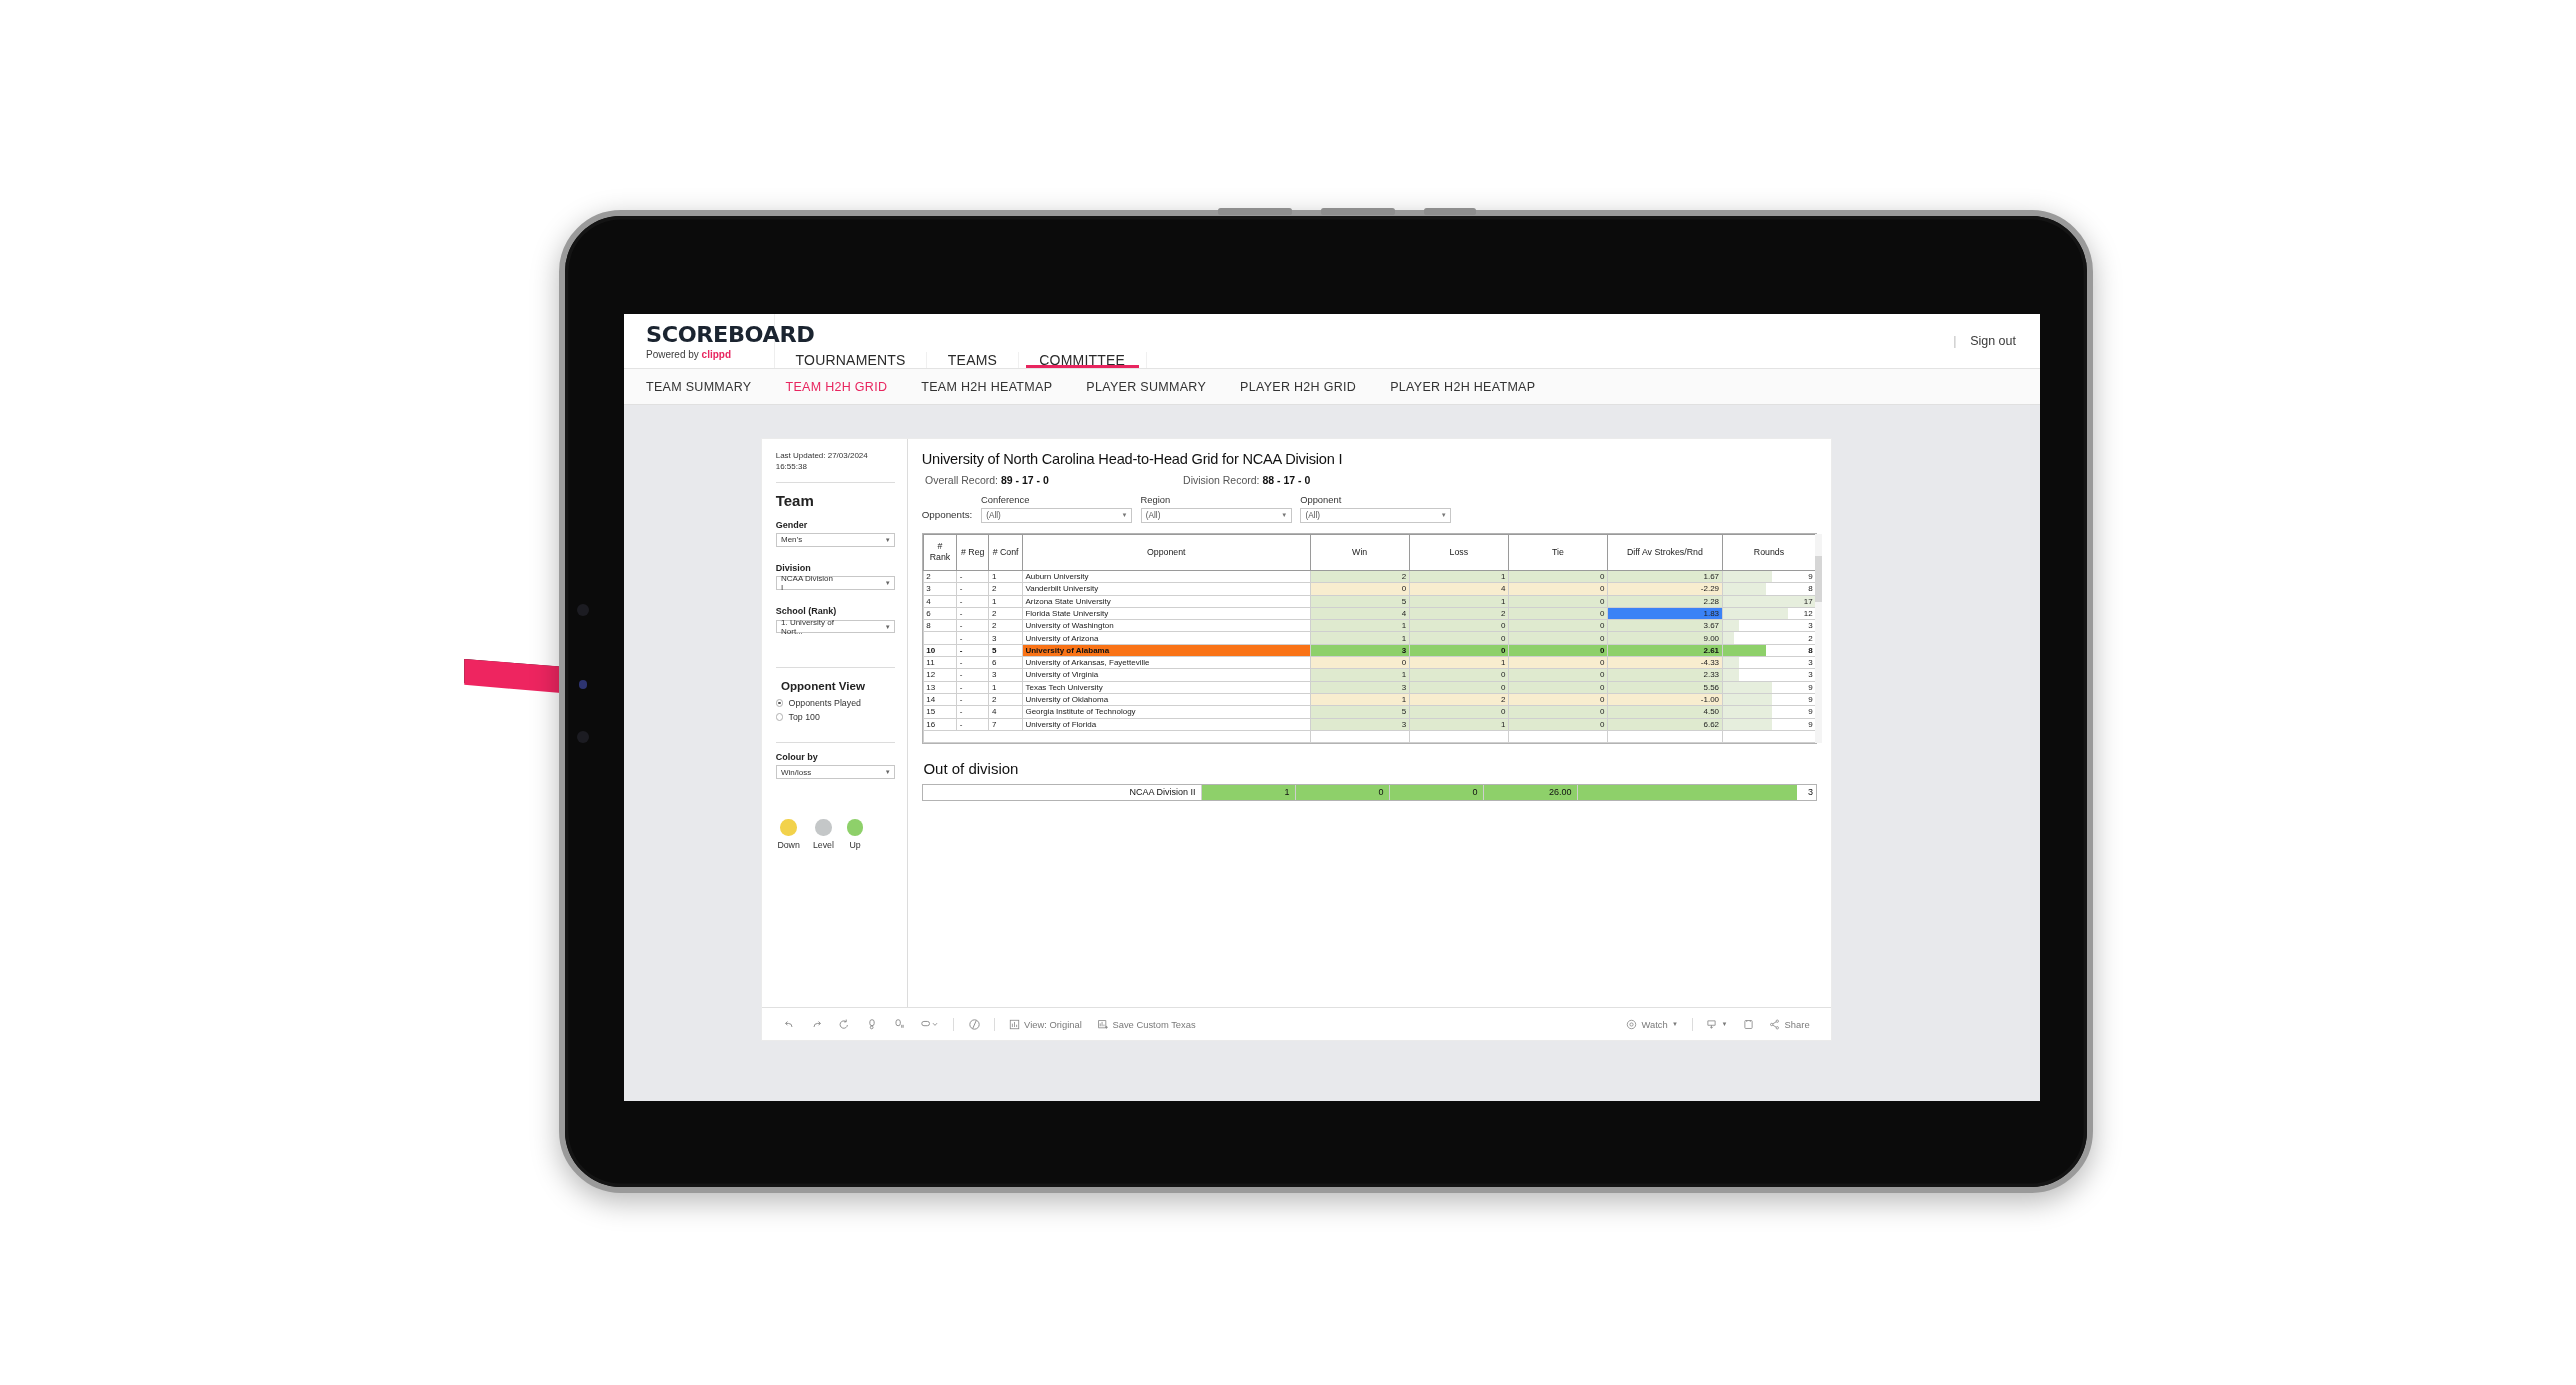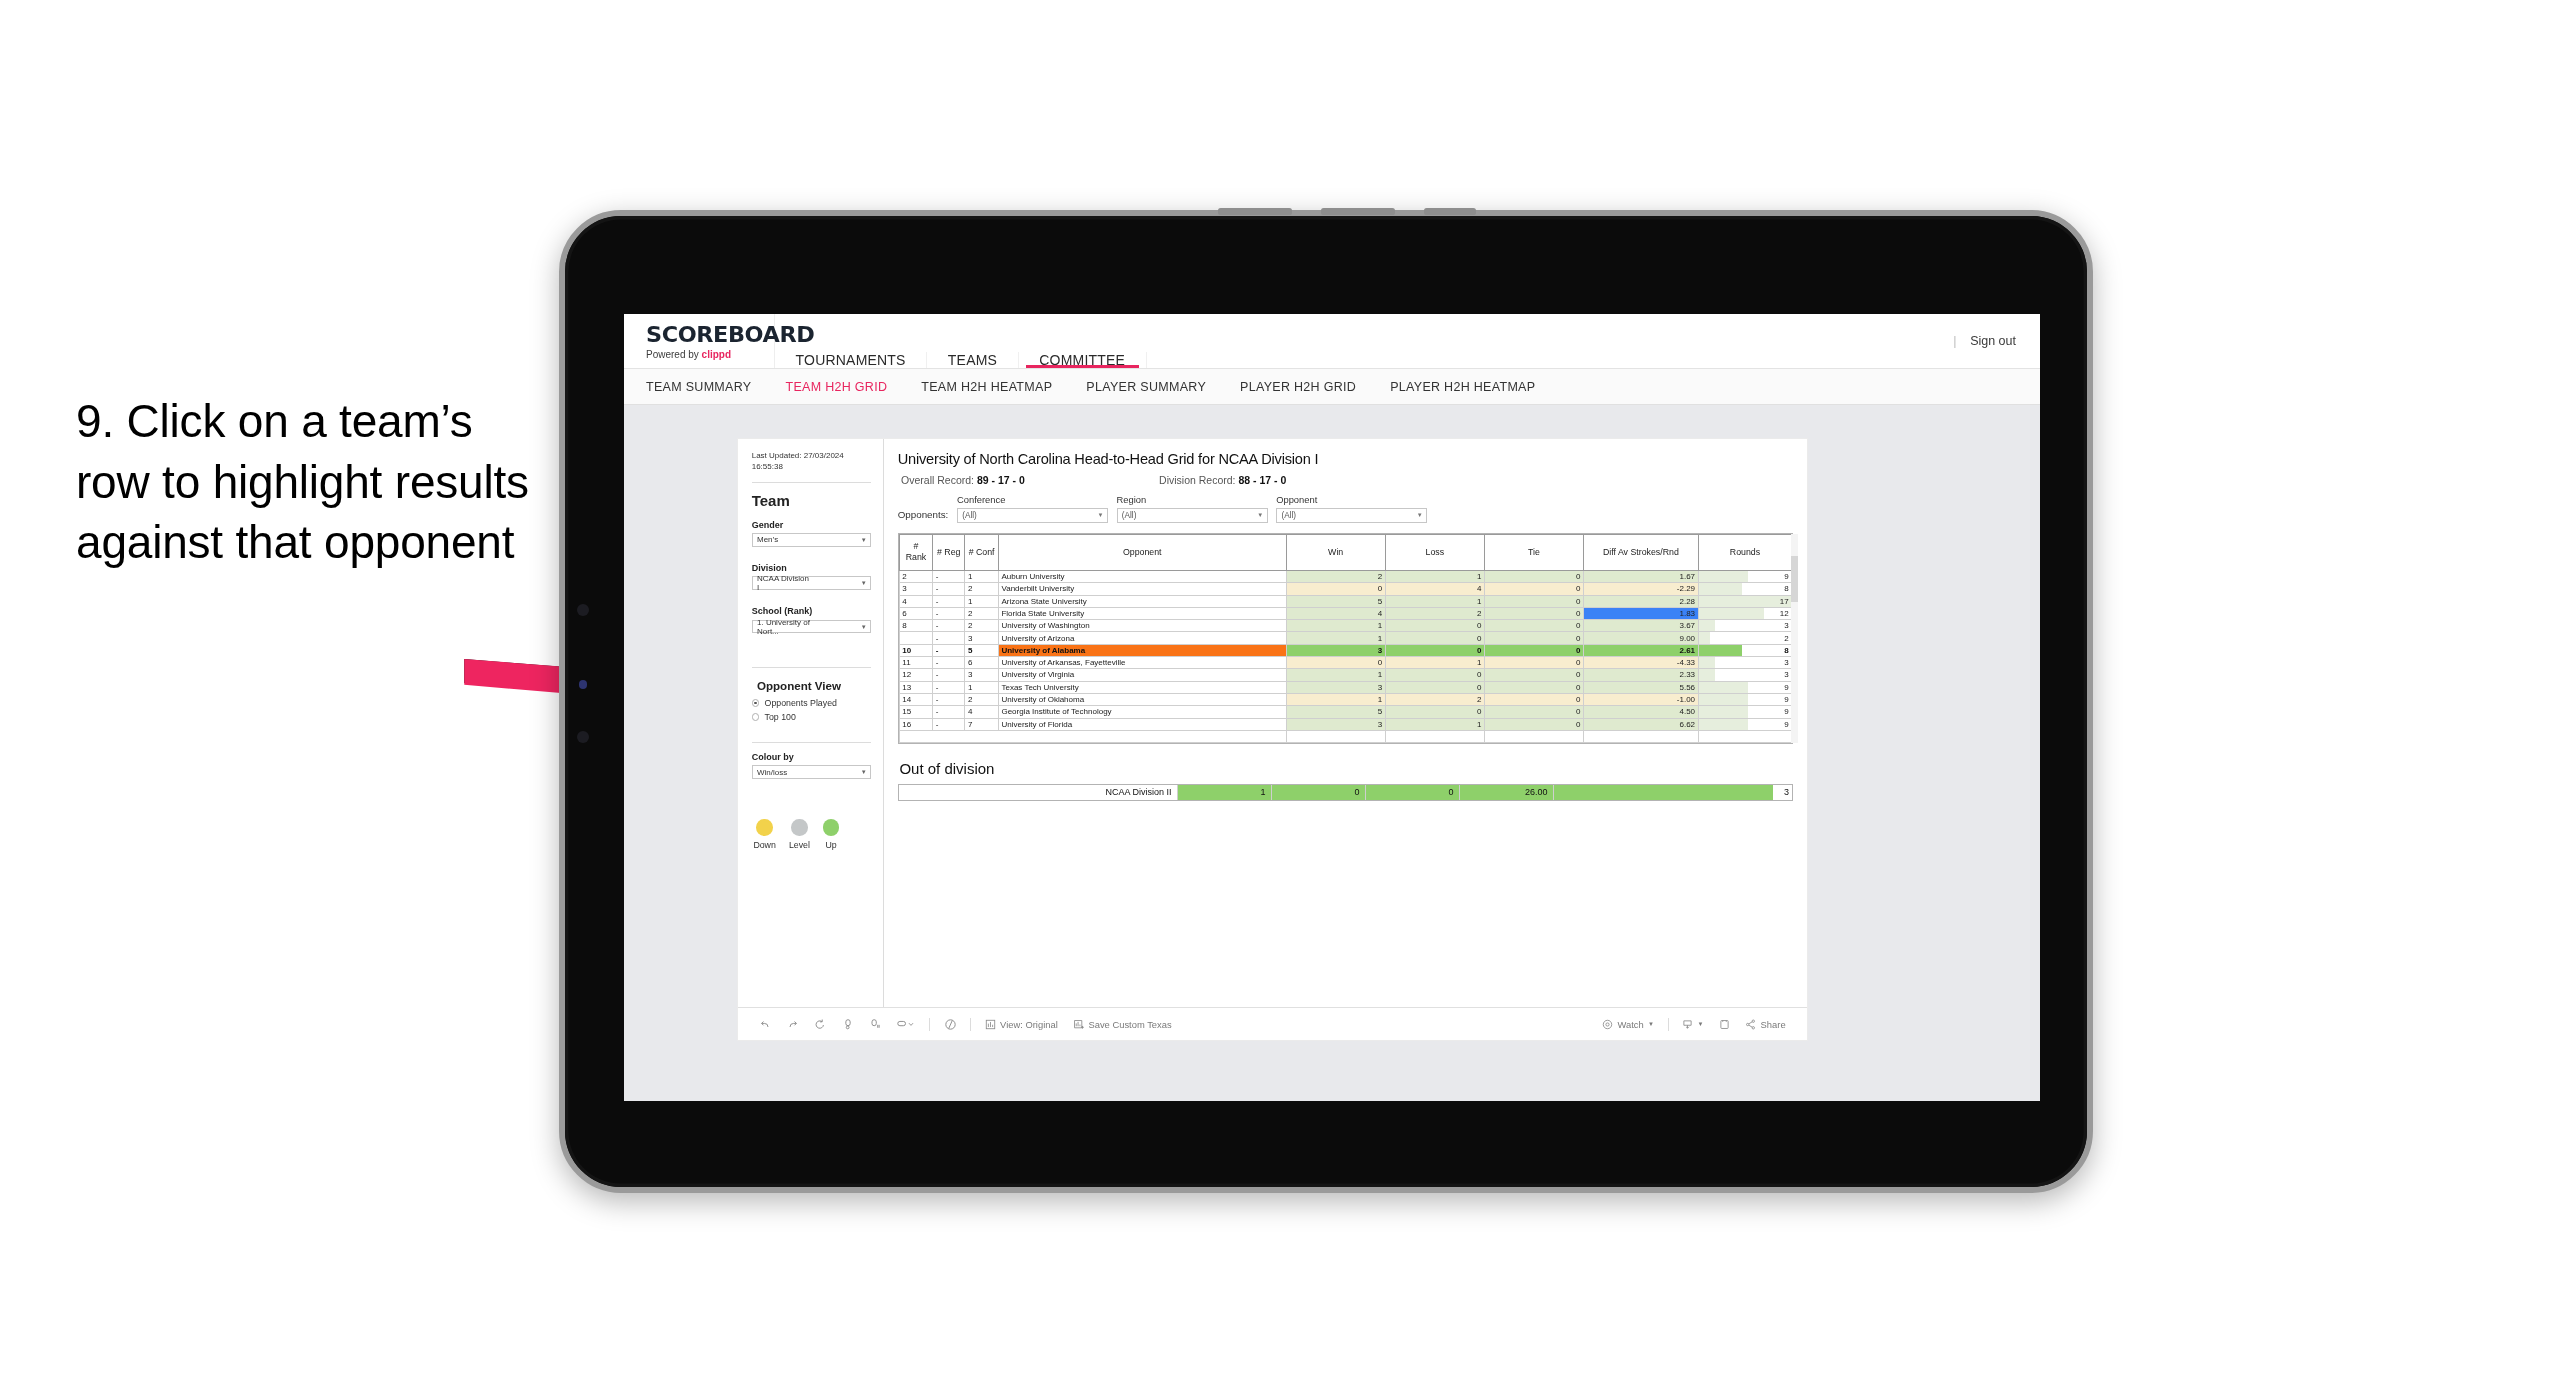--- a/index.html
+++ b/index.html
@@ -96,21 +96,21 @@
 
   
   .subnav {
     height: 36px; background:#fafafa; border-bottom:0.9px solid #e0e0e0;
     display:flex; align-items:center; padding-left: 22px; gap: 34px;
   }
   .subnav .sitem { font-size: 12.5px; color:#333; letter-spacing:0.3px; }
   .subnav .sitem.active { color:#e8255f; }
 
   
-  .dash-area { padding: 34px 41px 0 114px; }
+  .dash-area { padding: 34px 41px 0 114px; margin-left: 24px; }
   .dash {
     background:#fff; width: 1069px; height: 601px;
     display:flex; flex-direction:column;
     box-shadow: 0 0 0 0.9px #ececec;
   }
   .dash-body { display:flex; flex:1; min-height:0; }
 
   
   .sidebar {
     width: 146px; border-right:0.9px solid #dcdcdc; padding: 12px 12px 0 13.7px;
@@ -196,21 +196,20 @@
   .tb { display:flex; align-items:center; gap:4.3px; padding: 0 7.7px; }
   .tb svg { display:block; }
   .tb-sep { width:0.9px; height:13px; background:#dcdcdc; margin: 0 6px; }
   .tb-right { margin-left:auto; display:flex; align-items:center; }
 </style>
 </head>
 <body>
 
 <div class="stage">
 
-  <div class="caption">9. Click on a team’s row to highlight results against that opponent</div>
 
   <svg class="arrow-svg" viewBox="0 0 800 160">
     <polygon points="40,48 700,100 700,74 760,118 700,162 700,136 40,76" fill="#ec २"></polygon>
     <polygon points="40,48 700,98 700,70 762,118 700,164 700,134 40,78" fill="#ee2560"></polygon>
   </svg>
 
   <div class="tablet">
     <div class="tablet-inner-gloss"></div>
     <div class="btn-edge b1"></div>
     <div class="btn-edge b2"></div>

